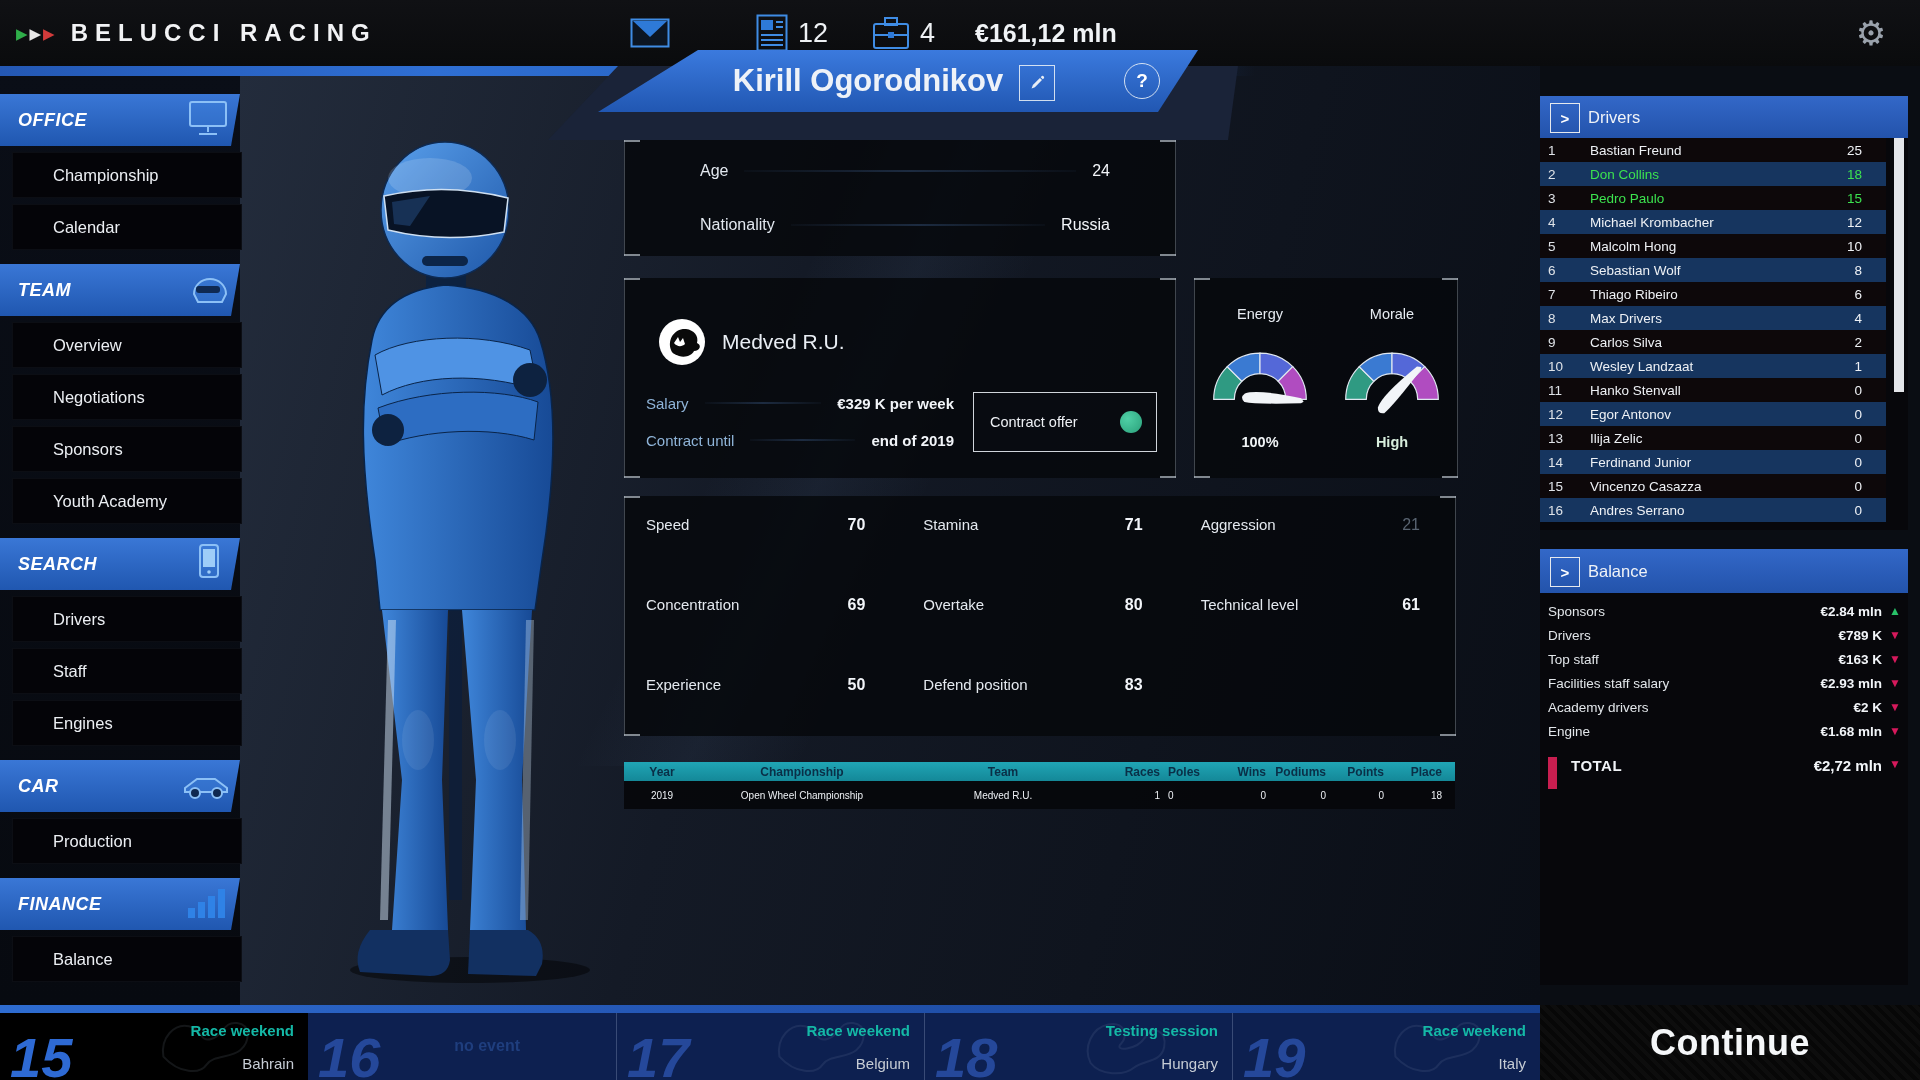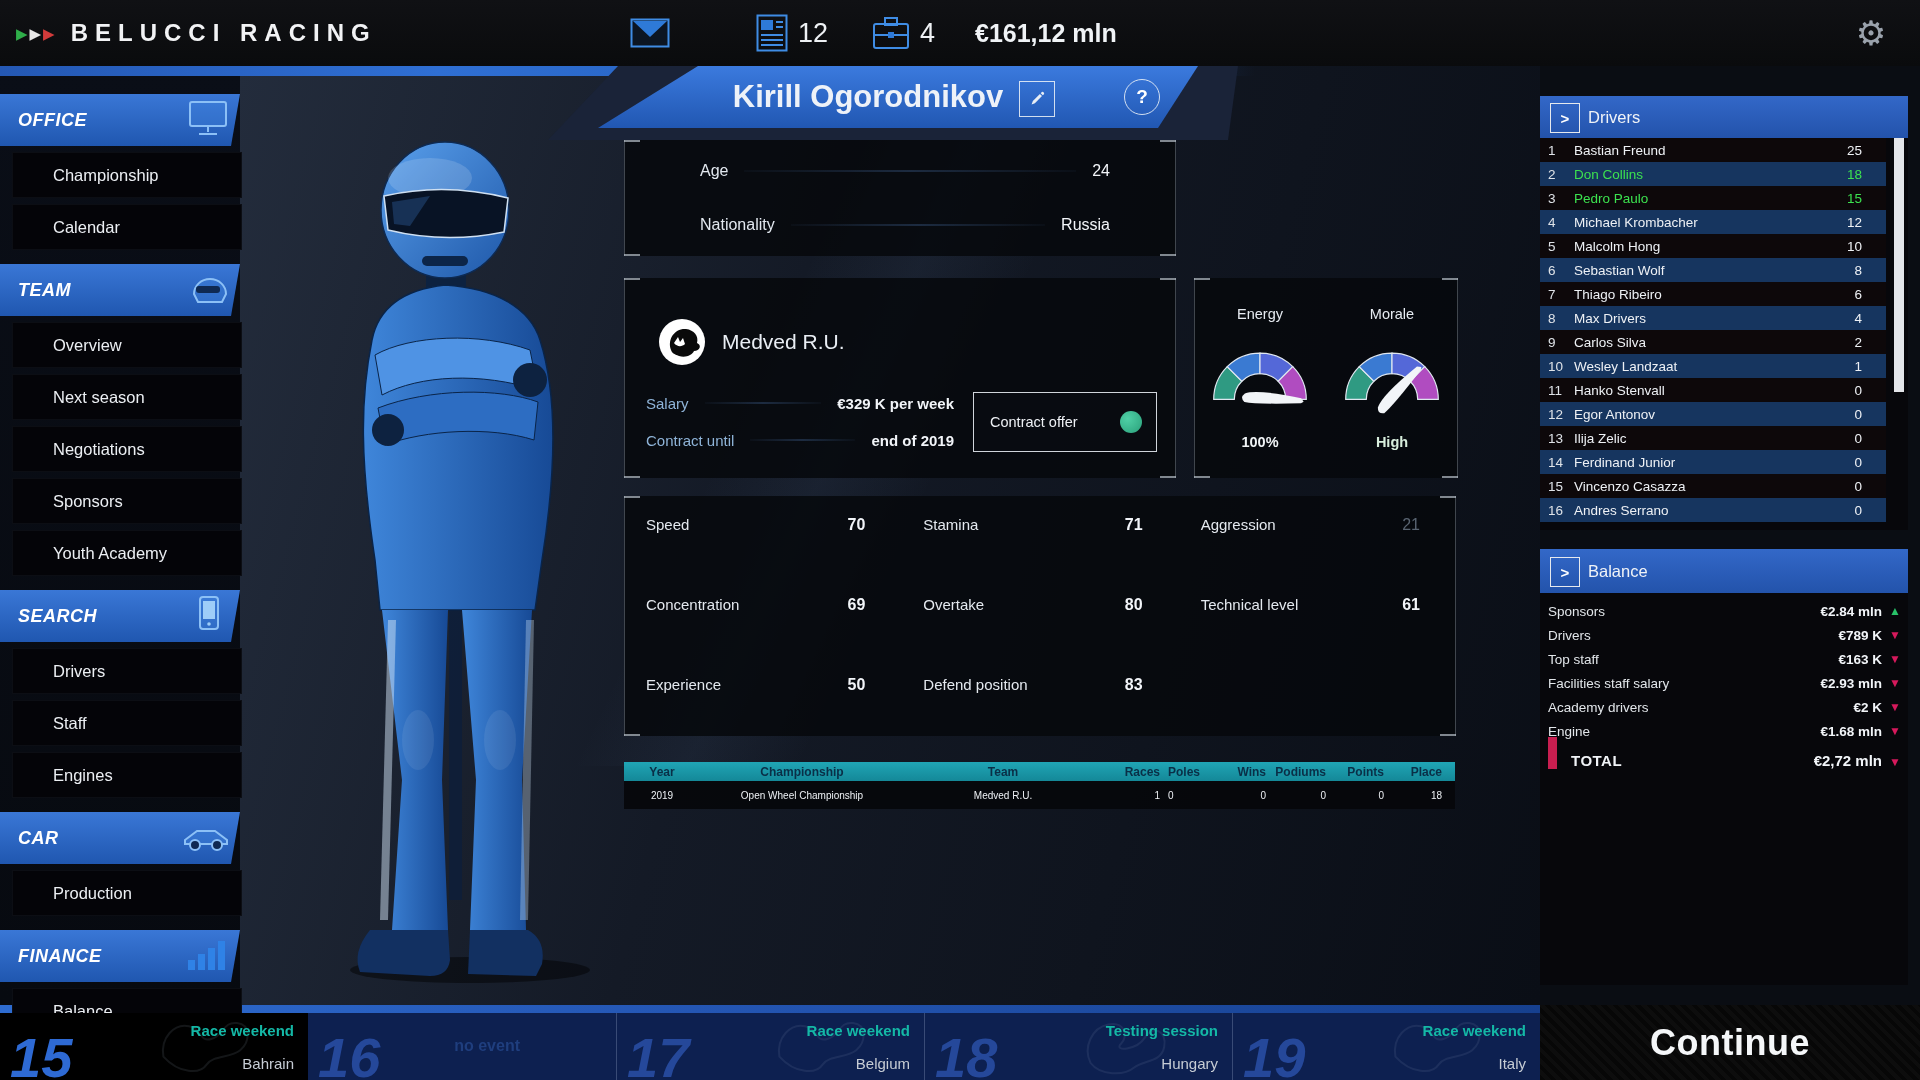--- a/index.html
+++ b/index.html
@@ -40,21 +40,21 @@
     clip-path:polygon(0 0,100% 0,calc(100% - 9px) 100%,0 100%);
     font-size:18px;font-weight:800;font-style:italic;letter-spacing:.5px;color:#fff;}
   .side-head svg{position:absolute;right:8px;top:4px;}
   .side-item{margin:6px 0 0 12px;width:188px;height:44px;background:#040408;border:1px solid #0c0e14;
     display:flex;align-items:center;padding-left:40px;font-size:16.5px;color:#eceff3;cursor:pointer;}
   .side-item:first-of-type{margin-top:4px;}
 
   
   .banner-under{left:548px;top:66px;width:690px;height:74px;background:#1a2338;
     clip-path:polygon(70px 0,100% 0,calc(100% - 10px) 100%,0 100%);}
-  .banner{left:598px;top:66px;width:600px;height:62px;
+  .banner{left:598px;top:50px;width:600px;height:62px;
     background:linear-gradient(180deg,#3b7ade,#2157b2);
     clip-path:polygon(100px 0,100% 0,calc(100% - 40px) 100%,0 100%);}
   .banner .title{position:absolute;left:110px;right:170px;top:0;height:62px;line-height:62px;
     text-align:center;font-size:31px;font-weight:800;color:#eef2f8;}
   .icobox{position:absolute;width:34px;height:34px;border:1.5px solid rgba(240,244,248,.85);
     display:flex;align-items:center;justify-content:center;cursor:pointer;}
   .editbox{left:421px;top:15px;}
   .helpbox{left:526px;top:13px;border-radius:50%;font-size:19px;font-weight:700;color:#fff;}
 
   
@@ -119,35 +119,35 @@
     display:flex;align-items:center;}
   .chevbox{position:absolute;left:10px;top:7px;width:28px;height:28px;border:1.5px solid #e6e9ee;
     display:flex;align-items:center;justify-content:center;font-size:15px;font-weight:700;color:#fff;cursor:pointer;}
   .rtitle{margin-left:48px;font-size:16.5px;color:#f0f3f7;}
   .standings{top:96px;height:434px;}
   .st-list{position:absolute;left:0;top:42px;width:346px;}
   .st-row{height:24px;display:flex;align-items:center;font-size:13.5px;cursor:pointer;}
   .st-row:nth-child(odd){background:#0d080a;}
   .st-row:nth-child(even){background:#16355f;}
   .st-row .pos{width:26px;padding-left:8px;color:#dfe3e8;}
-  .st-row .nm{margin-left:0;color:#eef1f5;}
+  .st-row .nm{margin-left:16px;color:#eef1f5;}
   .st-row .pts{margin-left:auto;padding-right:24px;color:#eef1f5;}
   .st-row.own .nm,.st-row.own .pts{color:#3ce24f;}
   .sbar{position:absolute;left:354px;top:42px;width:10px;height:384px;}
   .sbar .thumb{position:absolute;left:0;top:0;width:10px;height:254px;background:#e4e6ea;cursor:grab;}
 
   .balance{top:549px;height:436px;}
   .balance .rhead{height:44px;}
   .b-rows{position:absolute;left:0;top:50px;width:368px;}
   .b-row{height:24px;display:flex;align-items:center;padding-left:8px;}
   .b-row .lbl{font-size:13.5px;color:#e2e6ea;}
   .b-row .val{margin-left:auto;font-size:13.5px;font-weight:700;color:#f2f5f9;}
   .b-row .tr{width:26px;text-align:center;font-size:12px;}
   .tr.up{color:#28c168;}.tr.down{color:#d6195c;}
-  .b-total{position:absolute;left:0;top:184px;width:368px;height:36px;display:flex;align-items:flex-end;}
+  .b-total{position:absolute;left:0;top:208px;width:368px;height:36px;display:flex;align-items:flex-start;}
   .b-total .bar{width:9px;height:32px;background:#c81e50;margin-left:8px;}
   .b-total .lbl{margin-left:14px;font-size:15px;font-weight:700;color:#f0f3f7;letter-spacing:.5px;}
   .b-total .val{margin-left:auto;font-size:15px;font-weight:700;color:#f2f5f9;}
   .b-total .tr{width:26px;text-align:center;font-size:12px;}
 
   
   .calrow{left:0;top:1013px;width:1540px;height:67px;display:flex;}
   .daycell{position:relative;width:308px;height:67px;background:#0d2050;overflow:hidden;cursor:pointer;}
   .daycell.b{border-left:1px solid rgba(190,205,230,.25);box-sizing:border-box;}
   .daycell .dn{position:absolute;left:10px;bottom:-6px;font-size:56px;font-weight:800;font-style:italic;
@@ -236,23 +236,20 @@
   <div class="side-section">
     <div class="side-head">
       <span>TEAM</span>
       <svg width="46" height="40" viewBox="0 0 46 40">
         <path d="M8,26 a16,15 0 1 1 32,0 l-4,8 -24,0 Z" fill="rgba(70,140,230,.3)" stroke="#8cc0f6" stroke-width="2"></path>
         <rect x="10" y="18" width="24" height="7" rx="3" fill="#0f2952"></rect>
       </svg>
     </div>
     <div class="side-item">
         <span>Overview</span>
-      </div>
-    <div class="side-item">
-        <span>Next season</span>
       </div>
     <div class="side-item">
         <span>Negotiations</span>
       </div>
     <div class="side-item">
         <span>Sponsors</span>
       </div>
     <div class="side-item">
         <span>Youth Academy</span>
       </div>

